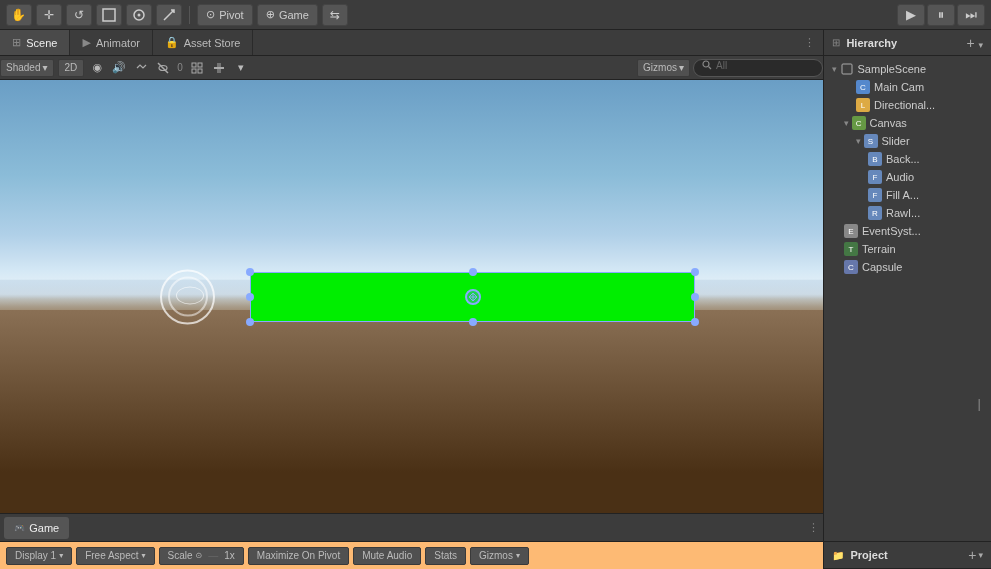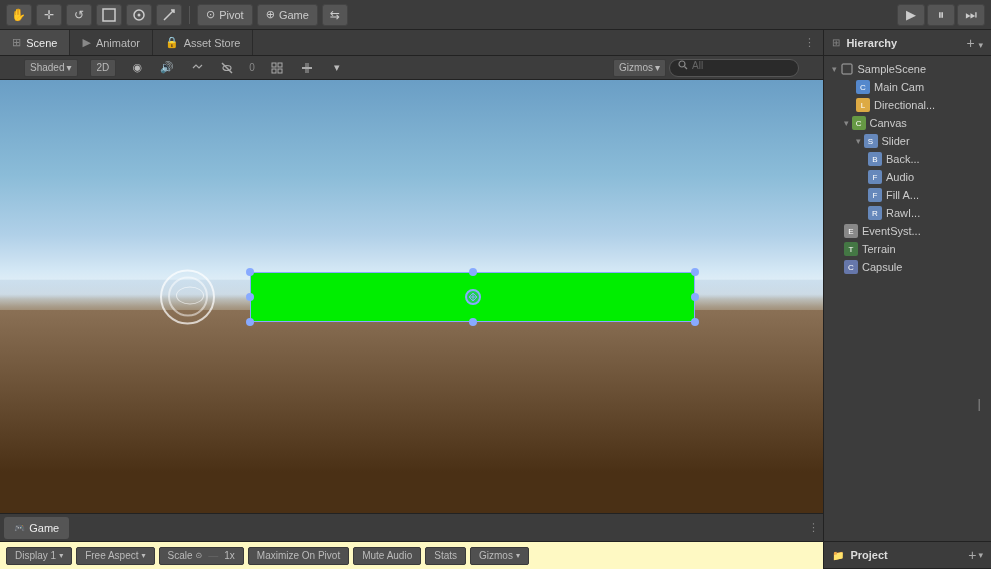--- a/index.html
+++ b/index.html
@@ -54,21 +54,21 @@
     }
     .tab.active { background: #4a4a4a; color: #eee; }
     .tab-more { margin-left: auto; padding: 0 8px; display: flex; align-items: center; cursor: pointer; color: #888; }
 
     
     #scene-toolbar {
       height: 24px;
       background: #3d3d3d;
       border-bottom: 1px solid #222;
       display: flex; align-items: center;
-      padding: 0 24px; gap: 12px;
+      padding: 0 0; gap: 4px;
     }
     .scene-tool-btn {
       height: 18px; padding: 0 6px;
       background: #505050; border: 1px solid #3a3a3a; border-radius: 2px;
       display: flex; align-items: center; gap: 3px;
       cursor: pointer; color: #bbb; font-size: 10px;
     }
     .scene-dropdown {
       height: 18px; padding: 0 5px;
       background: #505050; border: 1px solid #3a3a3a; border-radius: 2px;
@@ -264,21 +264,21 @@
       display: flex; flex-direction: column;
     }
     #scene-tab-bar {
       height: 28px;
       background: #3c3c3c;
       display: flex; align-items: center;
       padding: 0 4px;
     }
     #game-controls-bar {
       height: 28px;
-      background: #fef9c3;
+      background: #fdba74;
       border-top: 1px solid #222;
       display: flex; align-items: center;
       padding: 0 6px; gap: 4px;
     }
 
     #layout {
       display: flex;
       flex-direction: column;
       height: 569px;
     }

